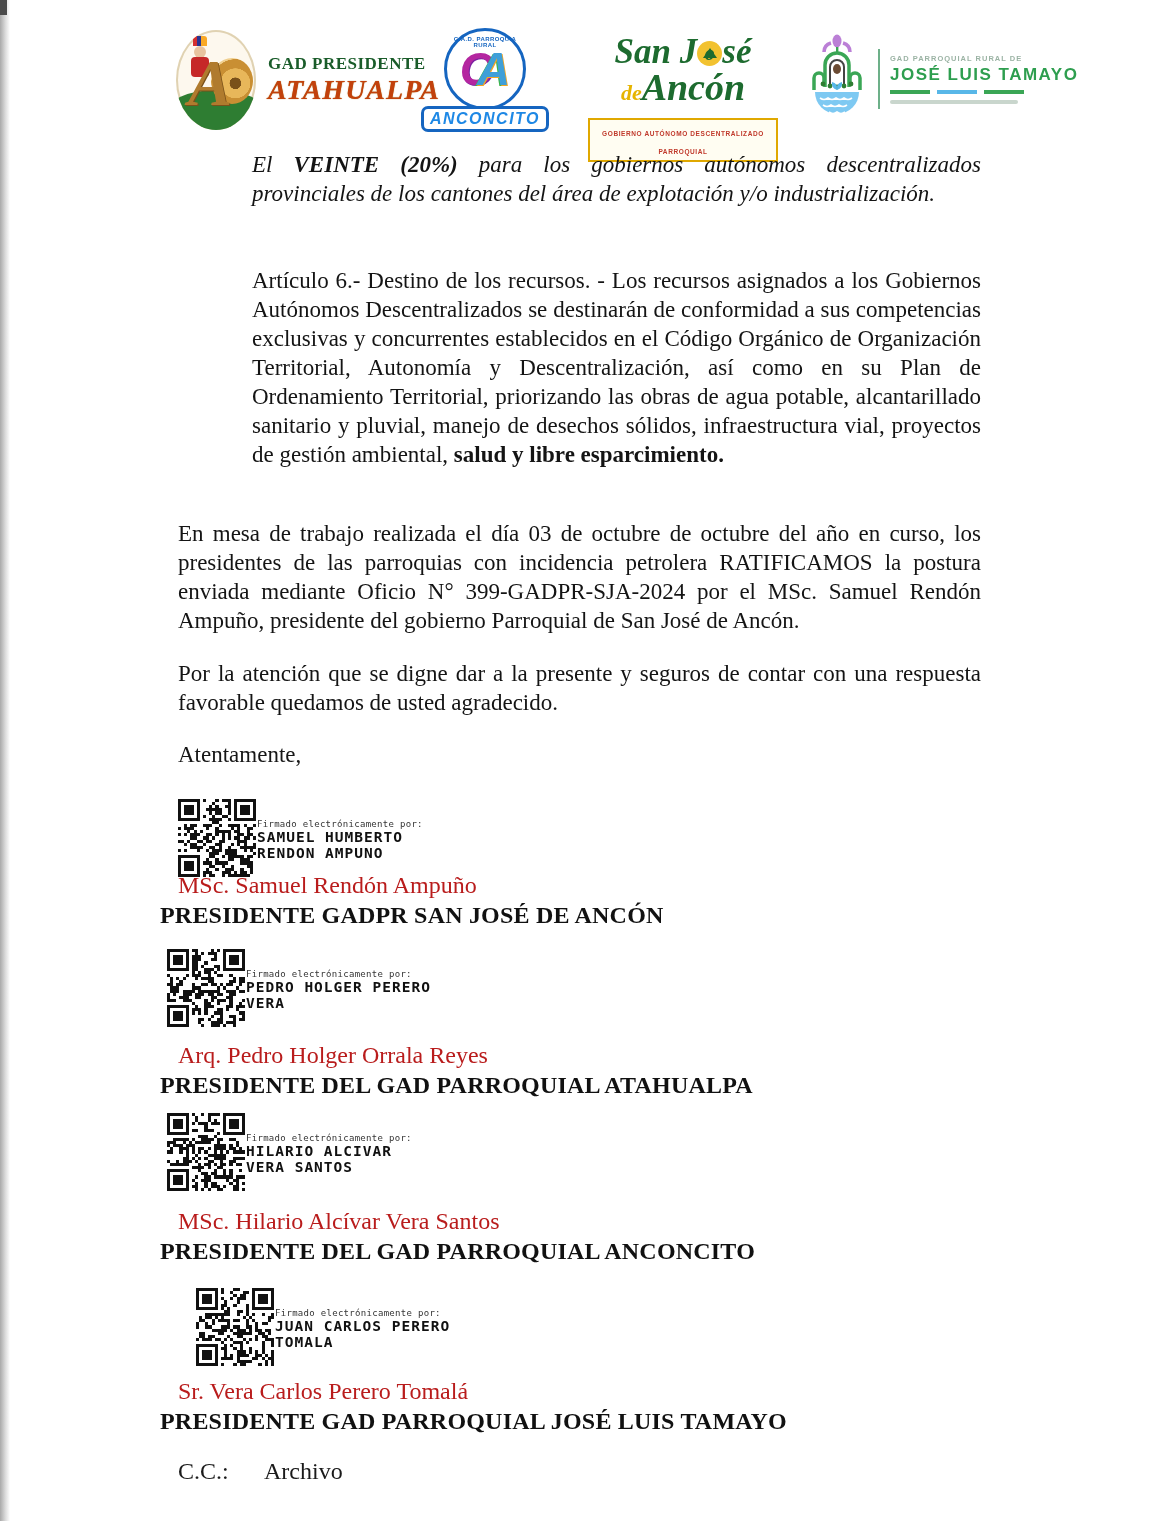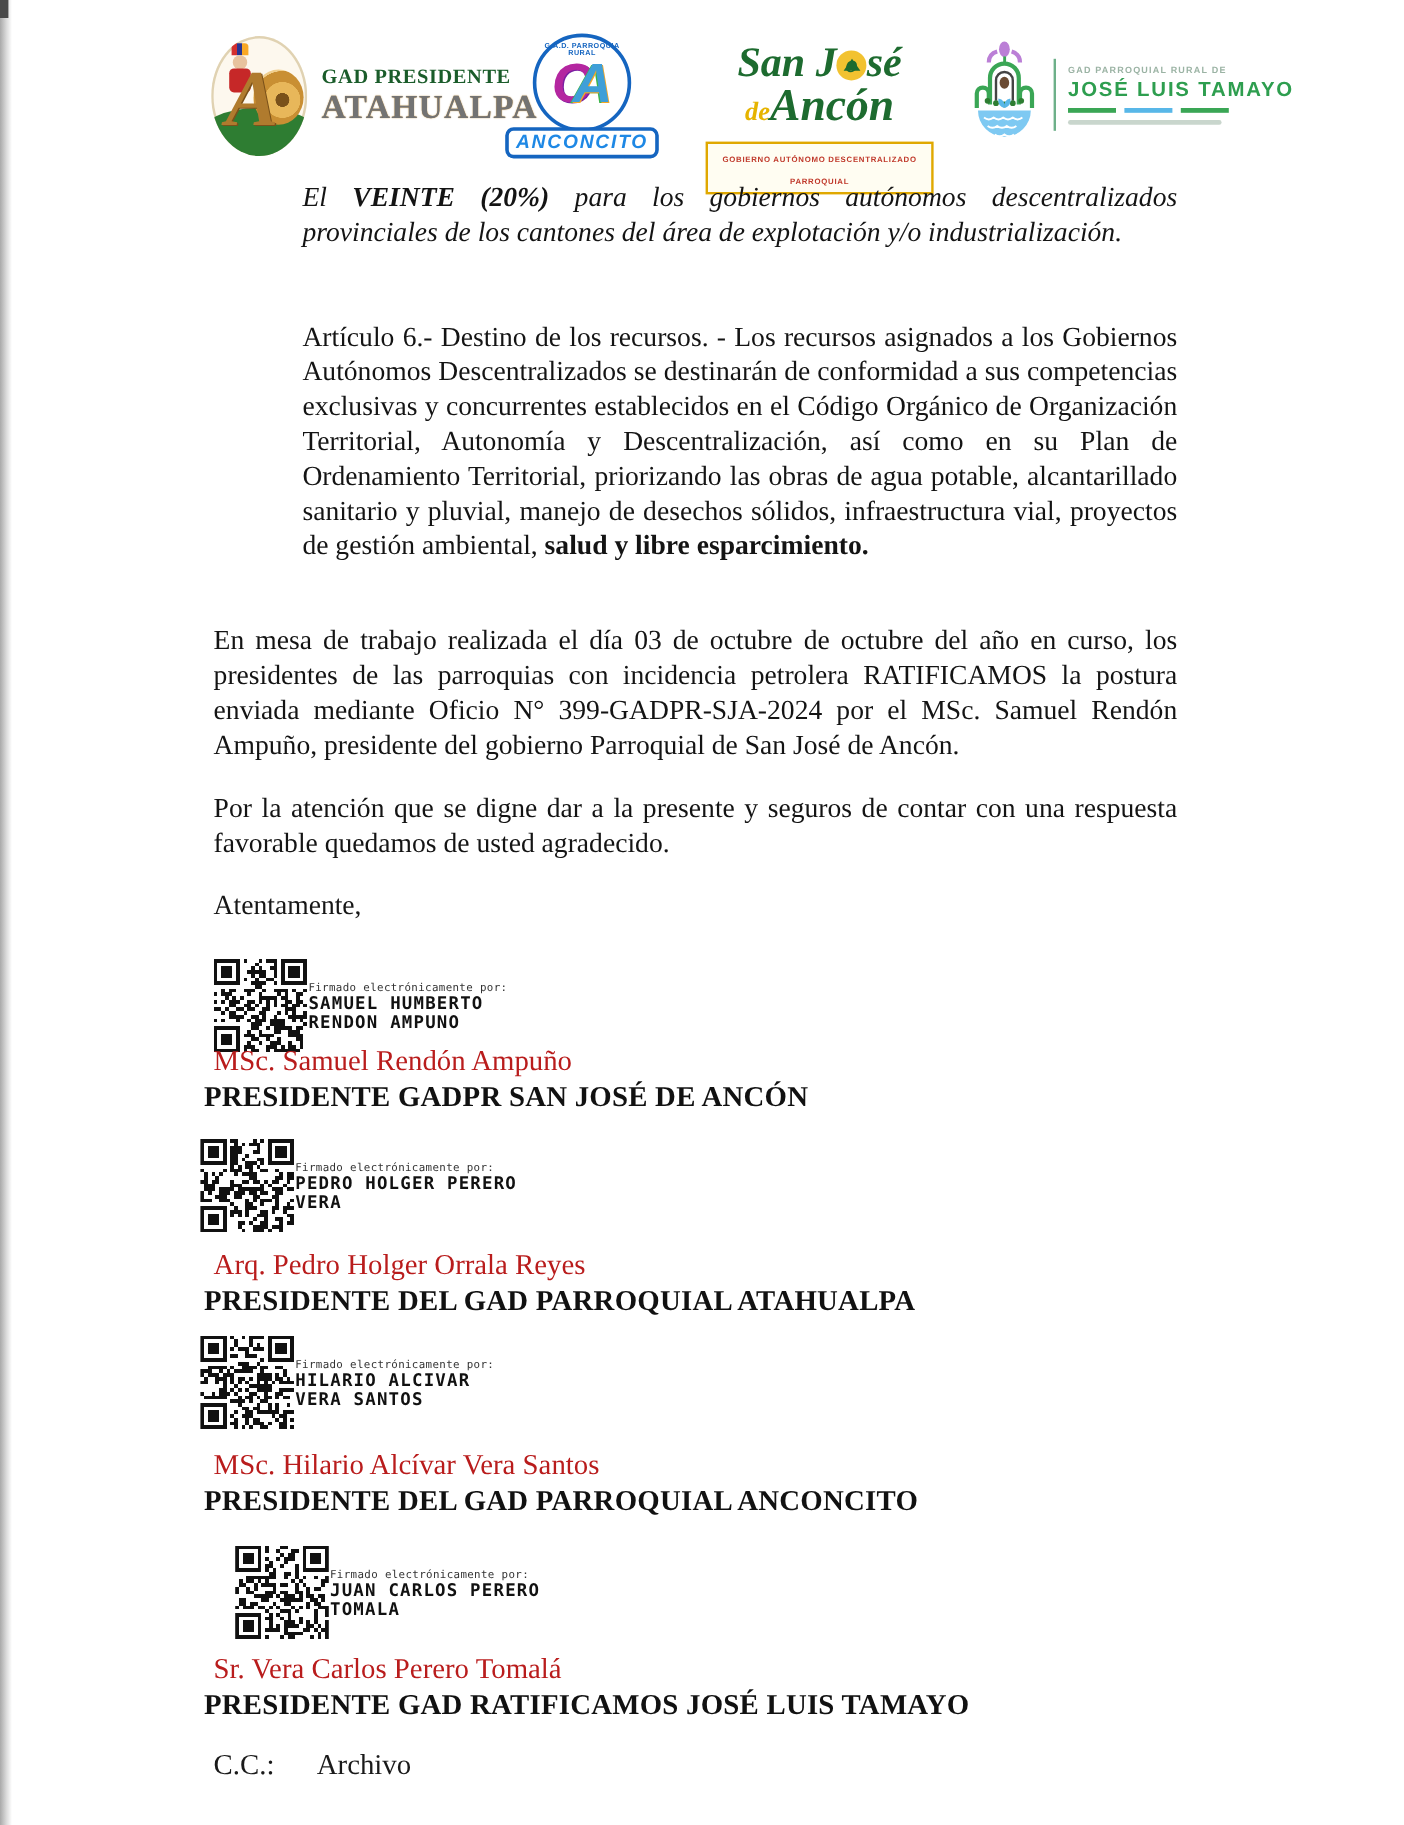--- a/index.html
+++ b/index.html
@@ -21,21 +21,21 @@
   .ata-shell{position:absolute;right:3px;top:28px;width:42px;height:46px;border-radius:50%;
              background:radial-gradient(circle at 58% 55%, #7a511a 0 16%, #e8b75a 17% 42%, #c98f33 43% 68%, #f0cf8e 69% 100%);}
   .ata-fig{position:absolute;left:13px;top:14px;width:22px;height:34px;}
   .ata-fig .feathers{position:absolute;left:4px;top:-8px;width:14px;height:10px;
       background:linear-gradient(90deg,#d32f2f 0 30%,#283593 30% 60%,#f9a825 60% 100%);border-radius:3px 3px 0 0;}
   .ata-fig .head{position:absolute;left:5px;top:2px;width:12px;height:12px;border-radius:50%;background:#e8c39e;}
   .ata-fig .body{position:absolute;left:2px;top:13px;width:18px;height:20px;border-radius:4px;background:#c62828;}
   .ata-a{position:absolute;left:12px;top:8px;z-index:2;font-style:italic;font-weight:700;
          font-size:66px;line-height:90px;color:#b07b2e;text-shadow:1px 1px 0 #7a511a;}
   .ata-l1{font-weight:700;font-size:17px;letter-spacing:.5px;color:#1a5c2a;}
-  .ata-l2{font-weight:700;font-size:28px;letter-spacing:1px;color:#737373;text-shadow:0 0 1px #a86f14;}
+  .ata-l2{font-weight:700;font-size:28px;letter-spacing:1px;color:#c2410c;text-shadow:0 0 1px #a86f14;font-style:italic;}
 
   
   #logo-anc{left:418px;top:28px;width:134px;text-align:center;font-family:"Liberation Sans",sans-serif;}
   .anc-circle{position:relative;width:76px;height:76px;margin:0 auto;border-radius:50%;
               border:3px solid #1565c0;background:#fff;z-index:1;}
   .anc-arc{position:absolute;top:5px;left:0;width:100%;font-weight:700;font-size:6px;color:#1565c0;letter-spacing:.4px;}
   .anc-mono{position:absolute;top:10px;left:0;width:100%;font-style:italic;font-weight:900;font-size:46px;line-height:56px;}
   .anc-c{color:#b426a0;margin-right:-16px;text-shadow:1px 1px 0 #7b1fa2;}
   .anc-a{color:#3f9fd8;text-shadow:1px 1px 0 #f5a623,-1px 1px 0 #3cb54a;}
   .anc-banner{position:relative;margin-top:-6px;display:inline-block;border:3px solid #1565c0;
@@ -76,21 +76,21 @@
   .par b{font-weight:700;}
 
   
   .sig{position:absolute;display:flex;align-items:flex-start;}
   .qr{width:78px;height:78px;flex:none;}
   .qr svg{width:100%;height:100%;display:block;}
   .sig-label{margin-left:1px;padding-top:20px;font-family:"DejaVu Sans Mono",monospace;white-space:nowrap;}
   .fir{font-size:9px;color:#333;letter-spacing:.3px;}
   .signer{font-size:14.5px;font-weight:700;letter-spacing:1px;color:#111;line-height:16px;}
   .sig-name{position:absolute;left:178px;font-size:24px;color:#b91c1c;}
-  .sig-title{position:absolute;left:170px;font-size:24px;font-weight:700;color:#111;letter-spacing:.2px;}
+  .sig-title{position:absolute;left:160px;font-size:24px;font-weight:700;color:#111;letter-spacing:.2px;}
 
   
   #cc{position:absolute;left:178px;top:1458px;font-size:24px;color:#1a1a1a;}
   #cc .cc-label{display:inline-block;width:86px;}
 </style>
 </head>
 <body>
 
 <div id="page">
   <div class="edge-shade"></div>
@@ -1076,18 +1076,18 @@
           <rect x="2" y="20" width="3" height="3" fill="#111"></rect>
         </svg>
       </div>
     <div class="sig-label">
       <div class="fir">Firmado electrónicamente por:</div>
       <div class="signer">JUAN CARLOS PERERO</div>
       <div class="signer">TOMALA</div>
     </div>
   </div>
   <div class="sig-name" style="top:1378px;">Sr. Vera Carlos Perero Tomalá</div>
-  <div class="sig-title" style="top:1408px;">PRESIDENTE GAD RATIFICAMOS JOSÉ LUIS TAMAYO</div>
+  <div class="sig-title" style="top:1408px;">PRESIDENTE GAD PARROQUIAL JOSÉ LUIS TAMAYO</div>
 
   <div id="cc">
     <span class="cc-label">C.C.:</span><span>Archivo</span>
   </div>
 </div>
 
 </body></html>

